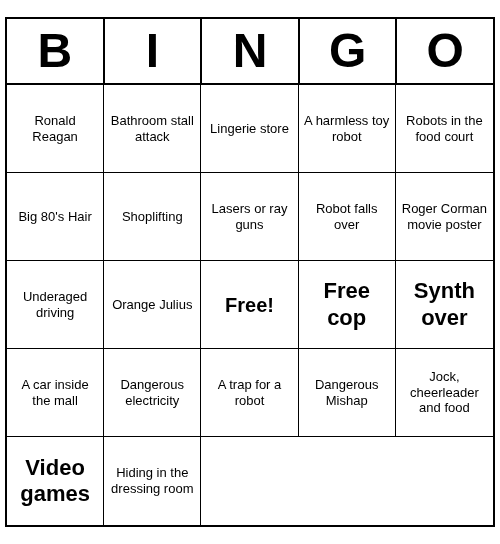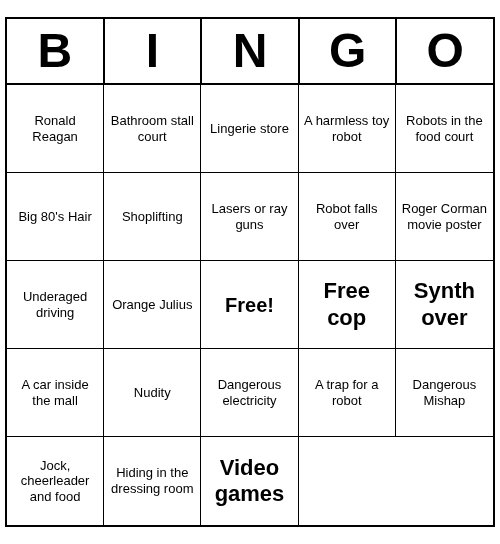--- a/index.html
+++ b/index.html
@@ -70,36 +70,35 @@
 <div class="bingo-card">
   <div class="bingo-header">
   <div class="bingo-letter">B</div>
       <div class="bingo-letter">I</div>
       <div class="bingo-letter">N</div>
       <div class="bingo-letter">G</div>
       <div class="bingo-letter">O</div>
     </div>
   <div class="bingo-grid">
   <div class="bingo-cell">Ronald Reagan</div>
-      <div class="bingo-cell">Bathroom stall court</div>
+      <div class="bingo-cell">Bathroom stall attack</div>
       <div class="bingo-cell">Lingerie store</div>
       <div class="bingo-cell">A harmless toy robot</div>
       <div class="bingo-cell">Robots in the food court</div>
       <div class="bingo-cell">Big 80's Hair</div>
       <div class="bingo-cell">Shoplifting</div>
       <div class="bingo-cell">Lasers or ray guns</div>
       <div class="bingo-cell">Robot falls over</div>
       <div class="bingo-cell">Roger Corman movie poster</div>
       <div class="bingo-cell">Underaged driving</div>
       <div class="bingo-cell">Orange Julius</div>
       <div class="bingo-cell free-cell">Free!</div>
       <div class="bingo-cell large-text">Free cop</div>
       <div class="bingo-cell large-text">Synth over</div>
       <div class="bingo-cell">A car inside the mall</div>
-      <div class="bingo-cell">Nudity</div>
       <div class="bingo-cell">Dangerous electricity</div>
       <div class="bingo-cell">A trap for a robot</div>
       <div class="bingo-cell">Dangerous Mishap</div>
       <div class="bingo-cell">Jock, cheerleader and food</div>
+      <div class="bingo-cell large-text">Video games</div>
       <div class="bingo-cell">Hiding in the dressing room</div>
-      <div class="bingo-cell large-text">Video games</div>
     </div>
 </div>
 
 </body></html>

